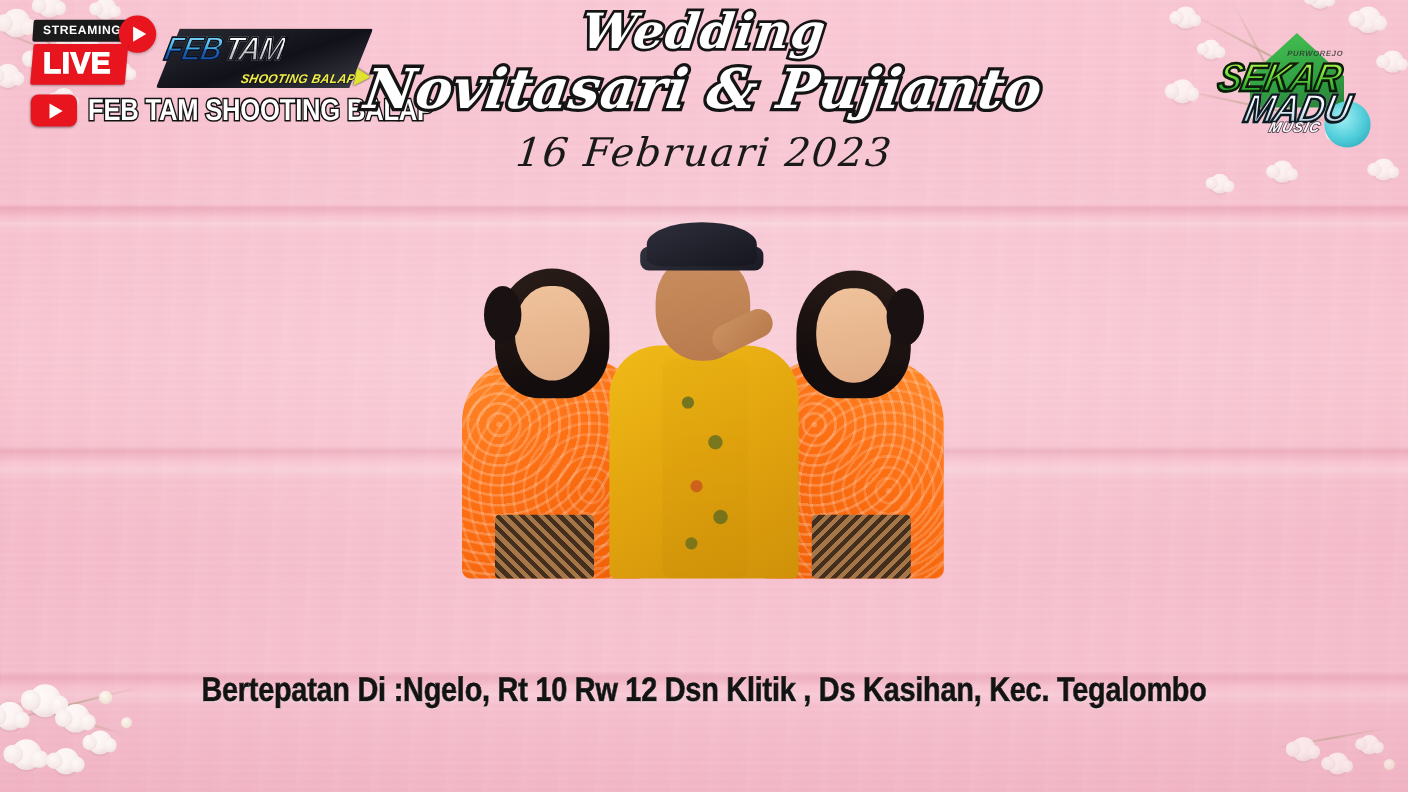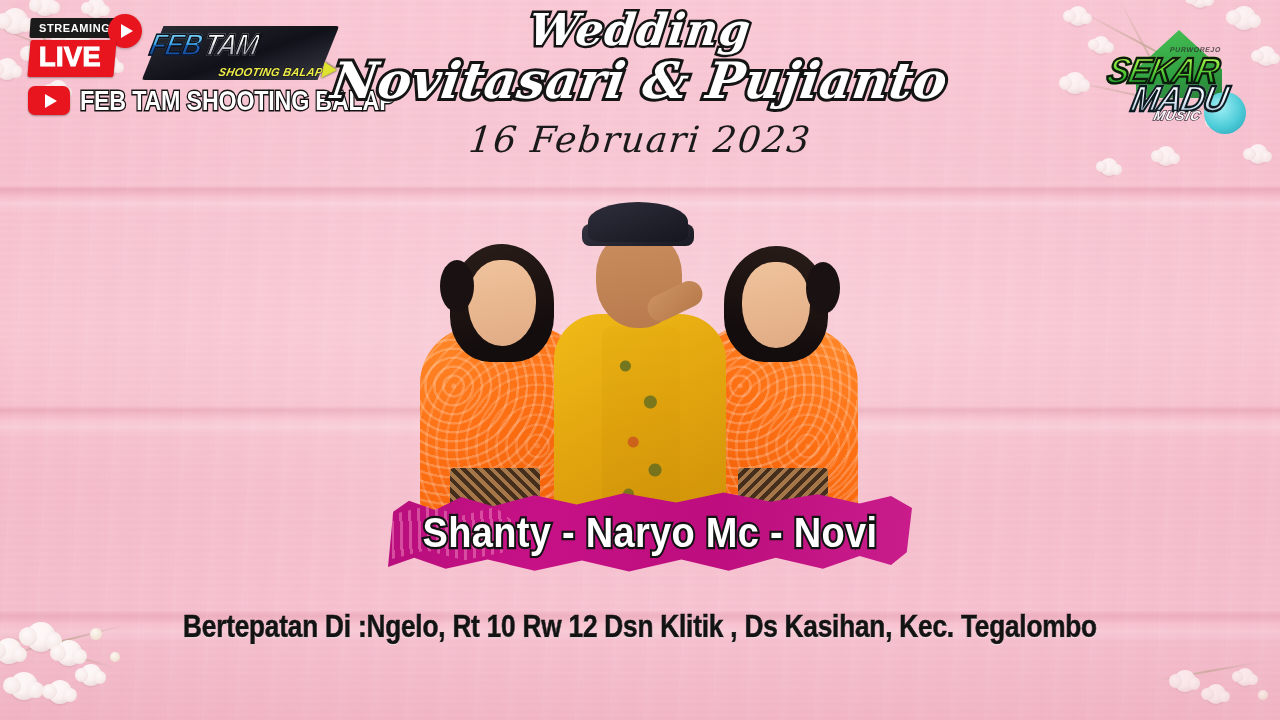--- a/index.html
+++ b/index.html
@@ -535,21 +535,16 @@
     <div class="person m1">
       <div class="torso"></div>
         <div class="batik"></div>
       <div class="face"></div>
         <div class="cap2"></div>
         <div class="cap"></div>
       <div class="arm"></div>
     </div>
   </div>
 
-  <div class="brush-wrap">
-    <div class="brush"></div>
-    <div class="brush-streak"></div>
-    <div class="brush-text">Shanty - Naryo Mc - Novi</div>
-  </div>
 
   <div class="address">Bertepatan Di :Ngelo, Rt 10 Rw 12 Dsn Klitik , Ds Kasihan, Kec. Tegalombo</div>
 
 </div>
 
 </body></html>

